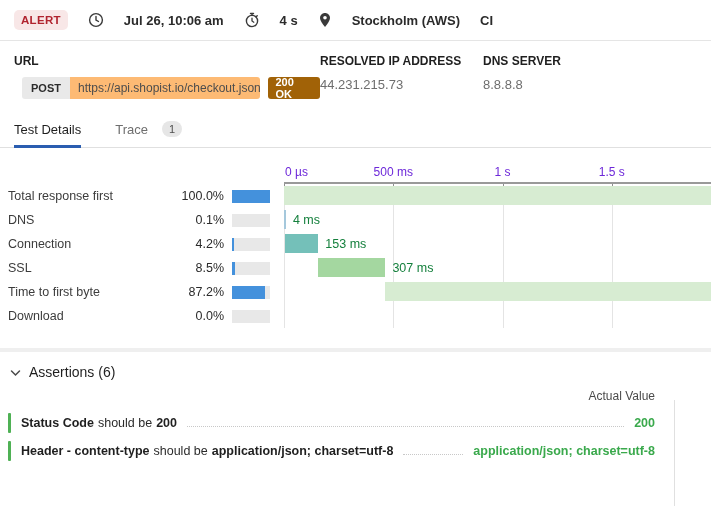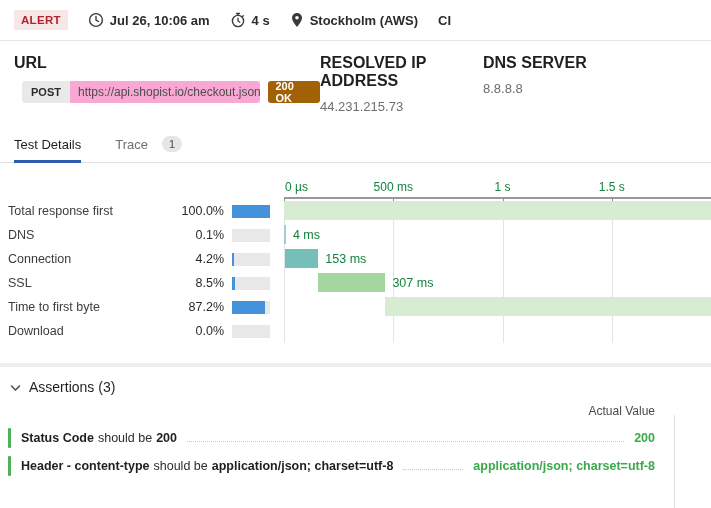--- a/index.html
+++ b/index.html
@@ -1,34 +1,34 @@
 <!DOCTYPE html>
 <html><head>
 <meta charset="utf-8">
 <style>
   * { margin:0; padding:0; box-sizing:border-box; }
   html,body { width:711px; height:508px; background:#fff; font-family:"Liberation Sans", sans-serif; color:#2b2b2b; overflow:hidden; }
 
   
   .topbar { height:41px; display:flex; align-items:center; padding:0 14px; gap:20px; border-bottom:1px solid #e5e5e5; }
-  .alert-badge { background:#f8e7e7; color:#b0242f; font-weight:bold; font-size:11.5px; padding:4px 7px; border-radius:0; letter-spacing:.3px; }
-  .tb-item { display:flex; align-items:center; gap:6px; font-size:13px; font-weight:bold; color:#2b2b2b; }
+  .alert-badge { background:#f8e7e7; color:#b0242f; font-weight:bold; font-size:11.5px; padding:4px 7px; border-radius:5px; letter-spacing:.3px; }
+  .tb-item { display:flex; align-items:center; gap:20px; font-size:13px; font-weight:bold; color:#2b2b2b; }
   .tb-item svg { display:block; }
   .ci-label { font-size:13px; font-weight:bold; }
 
   
   .req { display:flex; padding:13px 14px 12px 14px; }
-  .req-col h4 { font-size:16px; font-weight:bold; color:#1f1f1f; margin-bottom:9px; }
+  .req-col h4 { font-size:12px; font-weight:bold; color:#1f1f1f; margin-bottom:9px; }
   .req-col .val { font-size:13px; color:#6e6e6e; }
   .col-url { width:306px; }
   .col-ip  { width:163px; }
   .url-row { display:flex; align-items:center;padding-left:8px; }
   .pill { display:inline-flex; border-radius:3px; overflow:hidden; height:22px; }
   .method { background:#e9e9e9; color:#2b2b2b; font-weight:bold; font-size:11px; padding:4px 9px; display:flex; align-items:center; }
-  .url-text { background:#f9a8d4; color:#4d4d4d; font-size:12px; padding:4px 8px; display:flex; align-items:center; white-space:nowrap; }
+  .url-text { background:#fdba74; color:#4d4d4d; font-size:12px; padding:4px 8px; display:flex; align-items:center; white-space:nowrap; }
   .status-ok { background:#a16207; color:#fff; font-weight:bold; font-size:11px; padding:4px 8px; border-radius:3px; margin-left:8px; height:22px; display:flex; align-items:center; }
 
   
   .tabs { display:flex; padding:0 14px; border-bottom:1px solid #e0e0e0; gap:34px; margin-top:2px; }
   .tab { font-size:13px; padding:8px 0 10px 0; position:relative; cursor:pointer; display:flex; align-items:center; gap:7px; }
   .tab.active { color:#1f1f1f; }
   .tab.active::after { content:''; position:absolute; left:0; right:0; bottom:-1px; height:3px; background:#2a5db0; }
   .tab.inactive { color:#6e6e6e;gap:14px; }
   .tab-badge { background:#e6e6e6; color:#4d4d4d; font-size:11px; border-radius:9px; padding:2px 7px; }
 
@@ -36,21 +36,21 @@
   .wf { display:flex; padding-top:12px; height:184px; }
   .wf-left { width:284px; padding-left:8px; }
   .wf-left-rows { margin-top:24px; }
   .wf-lrow { height:24px; display:flex; align-items:center; }
   .wf-lrow .lbl { flex:1; font-size:12.5px; color:#3c3c3c; }
   .wf-lrow .pct { width:54px; text-align:right; font-size:12.5px; color:#2b2b2b; }
   .mini { width:38px; height:13px; background:#e8e8e8; margin-left:8px; margin-right:14px; position:relative; }
   .mini-fill { position:absolute; left:0; top:0; bottom:0; background:#4491dc; }
   .wf-chart { flex:1; position:relative; }
   .wf-axis { position:relative; height:22px; }
-  .wf-tick-label { position:absolute; bottom:3px; font-size:12px; color:#15803d; transform:translateX(-50%); white-space:nowrap; }
+  .wf-tick-label { position:absolute; bottom:3px; font-size:12px; color:#6d28d9; transform:translateX(-50%); white-space:nowrap; }
   .wf-tick-label.first { transform:none; margin-left:1px; }
   .wf-body { position:relative; border-top:2px solid #999; height:148px; }
   .wf-grid { position:absolute; top:0; bottom:2px; width:1px; background:#e4e4e4; }
   .wf-grid::before { content:''; position:absolute; top:0; left:0; width:1px; height:4px; background:#8f8f8f; }
   .wf-row { position:relative; height:24px; }
   .wf-bar { position:absolute; top:2px; bottom:3px; }
   .wf-bar-label { position:absolute; top:0; height:24px; line-height:24px; font-size:12.5px; color:#15803d; white-space:nowrap; }
 
   
   .assertions { border-top:4px solid #efefef; margin-top:16px; position:relative; height:148px; }
@@ -224,21 +224,21 @@
   </div>
 </div>
 
 <div class="assertions">
   <div class="assert-head">
     <span>
       <svg width="11" height="8" viewBox="0 0 11 8">
           <path d="M1.5 2 L5.5 6 L9.5 2" fill="none" stroke="#4a4a4a" stroke-width="1.5" stroke-linecap="round"></path>
         </svg>
     </span>
-    <span class="assert-title">Assertions (3)</span>
+    <span class="assert-title">Assertions (6)</span>
   </div>
   <div class="actual-label">Actual Value</div>
   <div class="assert-rows">
     <div class="assert-row">
       <span class="assert-mark pass"></span>
       <span class="a-name">Status Code</span>
       <span class="a-op">should be</span>
       <span class="a-expected">200</span>
       <span class="leader"></span>
       <span class="a-actual pass">200</span>

